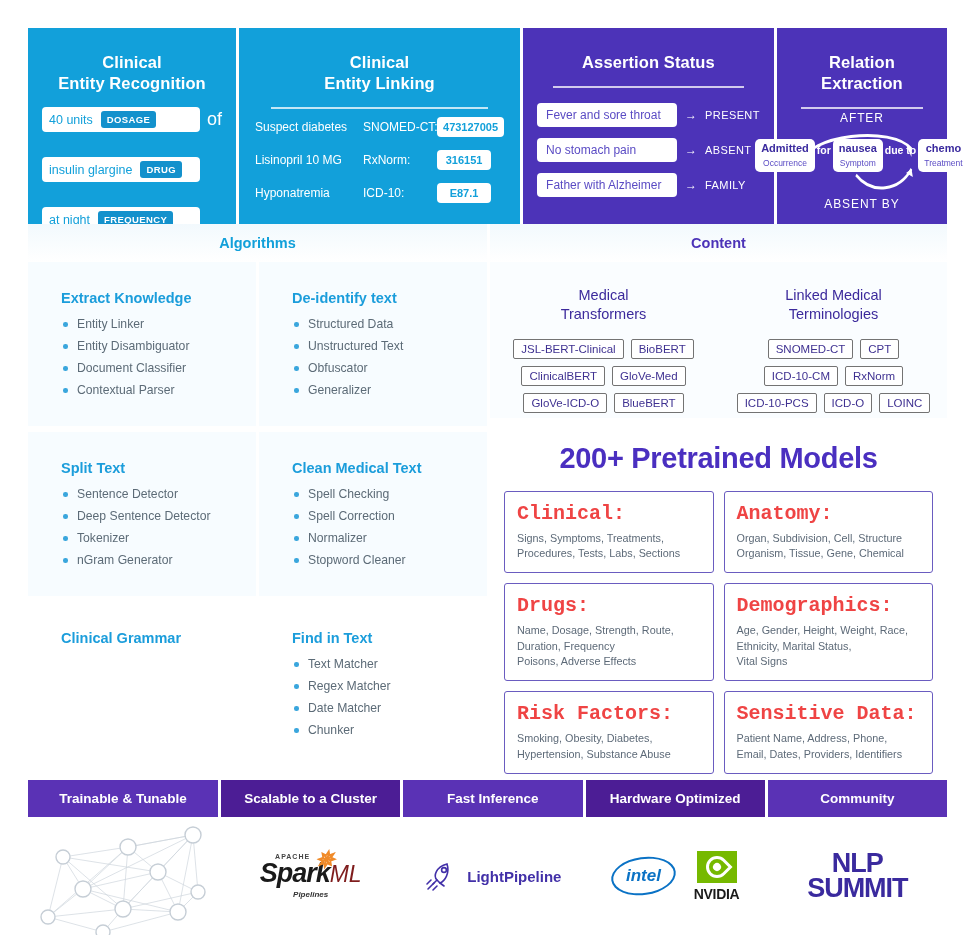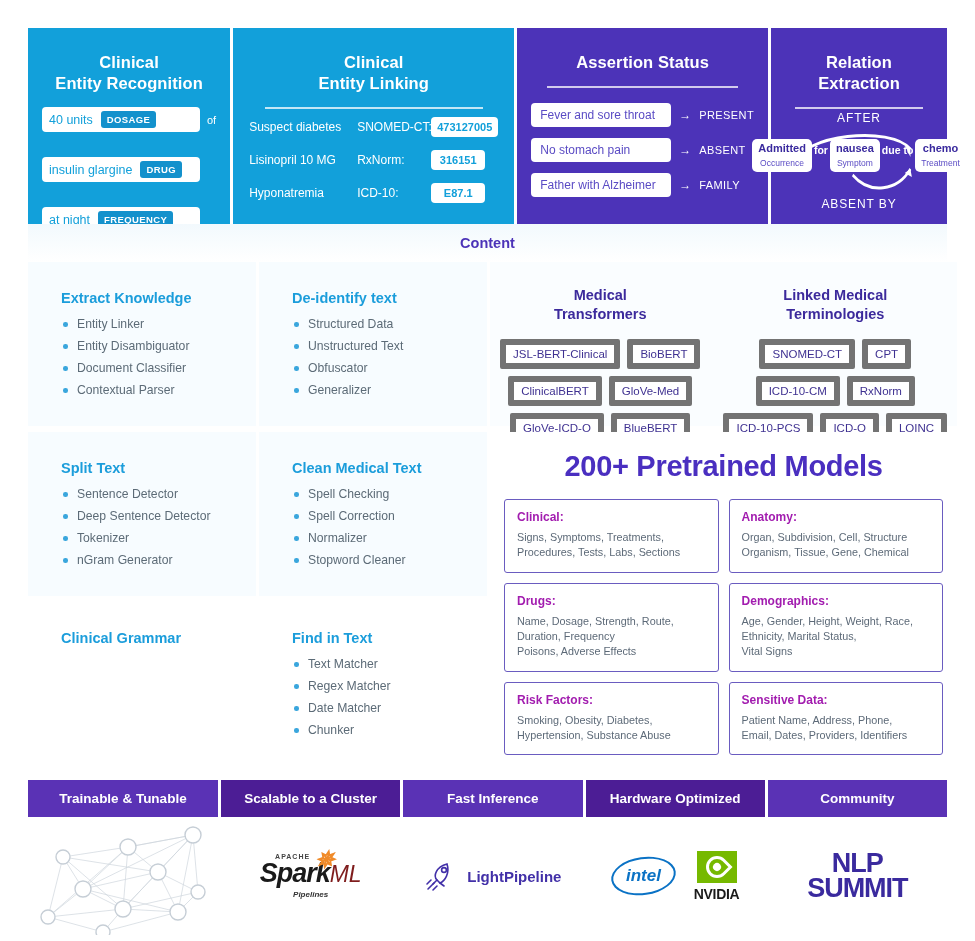--- a/index.html
+++ b/index.html
@@ -66,21 +66,21 @@
     align-items: center;
     gap: 8px;
     min-width: 158px;
   }
   .ner-text { color: #12a0da; font-size: 12.5px; white-space: nowrap; }
   .ner-tag {
     background: #1391cc; color: #fff;
     font-size: 9.5px; font-weight: bold; letter-spacing: .4px;
     border-radius: 3px; padding: 3px 6px; white-space: nowrap;
   }
-  .ner-after { font-size: 11px; color: #fff; }
+  .ner-after { font-size: 18px; color: #fff; }
 
   
   .el-table { display: flex; flex-direction: column; gap: 13px; width: 100%; padding: 0 2px; }
   .el-row { display: flex; align-items: center; }
   .el-term { font-size: 12px; color: #fff; width: 108px; white-space: nowrap; }
   .el-onto { font-size: 12px; color: #fff; width: 74px; white-space: nowrap; }
   .el-code {
     background: #fff; color: #12a0da;
     font-size: 11px; font-weight: bold;
     border-radius: 4px; padding: 4px 6px;
@@ -162,27 +162,27 @@
 
   
   .content-top { display: flex; gap: 3px; height: 164px; background:#fafdff; }
   .ctop-card {
     flex: 1;
     padding: 24px 10px 0 10px;
     display: flex; flex-direction: column; align-items: center;
     background: #fafdff;
   }
   .ctop-title {
-    color: #3c2a9c; font-size: 14.5px; font-weight: bold;
+    color: #3c2a9c; font-size: 14.5px; font-weight: normal;
     text-align: center; line-height: 1.3; margin-bottom: 15px;
   }
   .tag-rows { display: flex; flex-direction: column; gap: 7px; align-items: center; }
   .tag-row  { display: flex; gap: 7px; justify-content: center; }
   .tag {
-    border: 6px solid #737373;
+    border: 1px solid #737373;
     color: #3f3191;
     font-size: 11.5px;
     padding: 3px 7px;
     border-radius: 2px;
     white-space: nowrap;
     background: #fff;
   }
 
   
   .models {
@@ -202,22 +202,23 @@
     width: 100%;
   }
   .model-card {
     border: 1px solid #6a5cc0;
     border-radius: 3px;
     padding: 10px 12px 11px 12px;
     background: #fff;
   }
   .model-card.tall { min-height: 80px; }
   .model-head {
-    color: #a21caf; font-size: 12px; font-weight: bold;
+    color: #ef4444; font-size: 20px; font-weight: bold;
     margin-bottom: 6px;
+    font-family: Liberation Mono, monospace;
   }
   .model-body {
     color: #5d6a78; font-size: 10.8px; line-height: 1.42;
     white-space: pre-line;
   }
 
   
   .footer { display: flex; gap: 3px; height: 155px; margin-top: 6px; }
   .foot-col { flex: 1; display: flex; flex-direction: column; }
   .foot-head {
@@ -403,20 +404,21 @@
             </div>
           </div>
 
           <div class="re-bot-label">ABSENT BY</div>
         </div>
       </div>
     </div>
   </div>
 
   <div class="band-row">
+    <div class="band algorithms">Algorithms</div>
     <div class="band content">Content</div>
   </div>
 
   <div class="body-row">
 
     <div class="col-left">
 
       <div class="algo-block">
         <div class="algo-card tinted">
           <div class="algo-title">Extract Knowledge</div>

